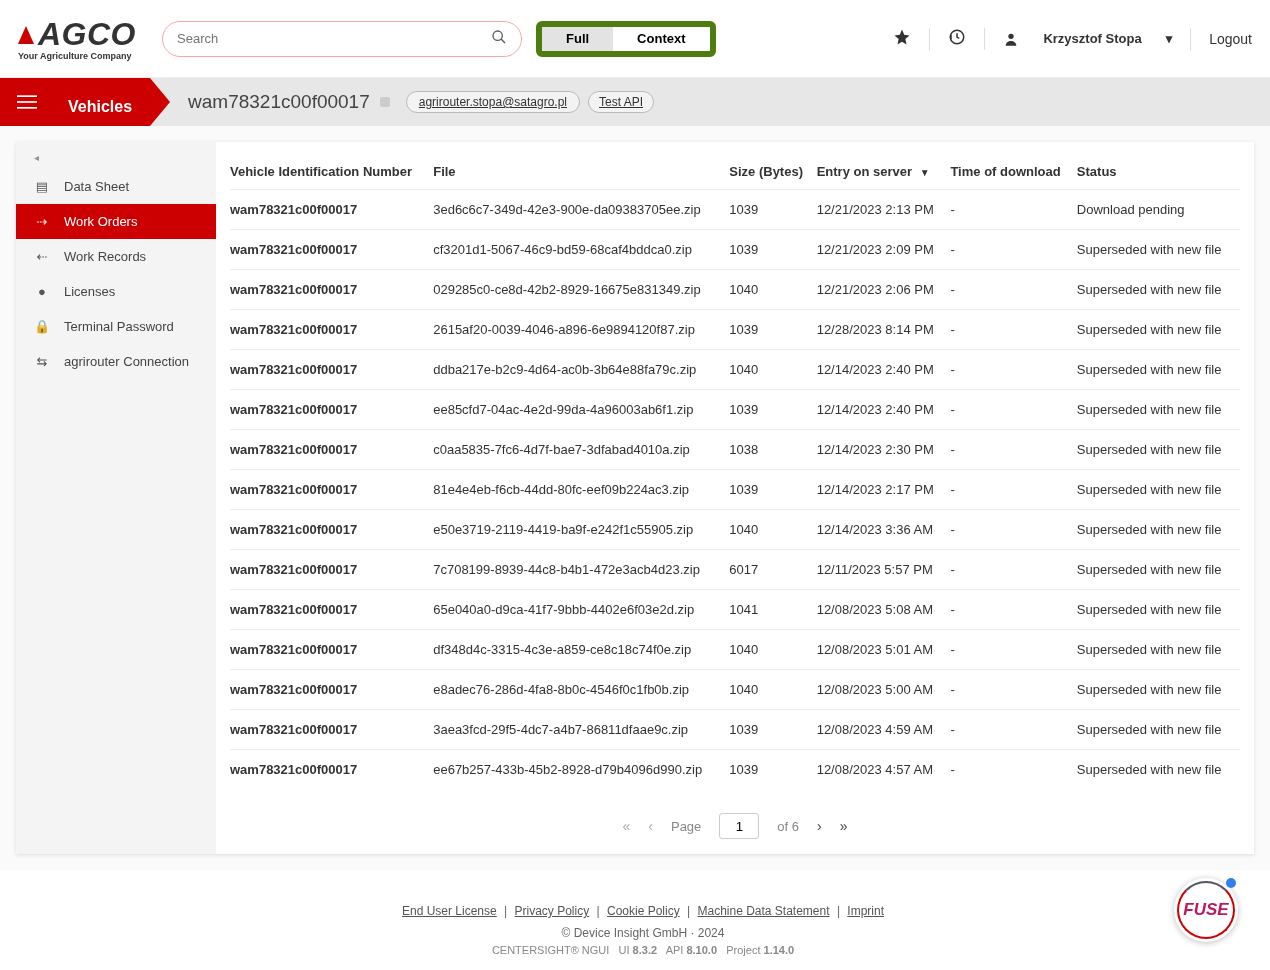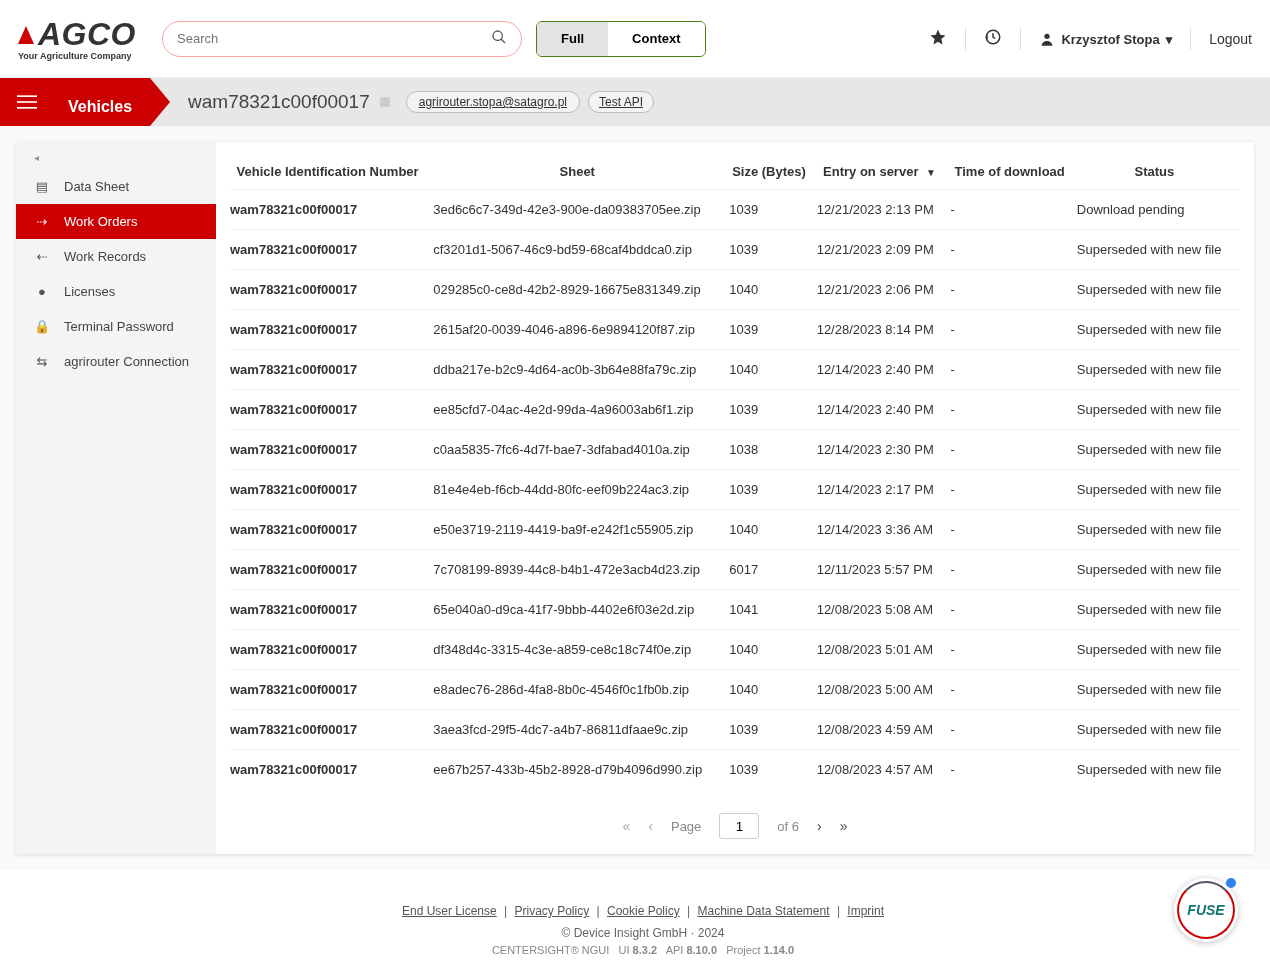--- a/index.html
+++ b/index.html
@@ -40,39 +40,39 @@
     padding: 0 14px;
     width: 360px;
     height: 36px;
   }
   .search-wrap input {
     border: none; outline: none; flex: 1; font-size: 13px; background: transparent;
   }
   .search-wrap .icon { font-size: 16px; opacity: .8; }
   .toggle-group {
     display: flex;
-    border: 1px solid #4d7c0f;
+    border: 6px solid #4d7c0f;
     border-radius: 6px;
     overflow: hidden;
     height: 36px;
   }
   .toggle-btn {
     padding: 0 24px;
     display: flex; align-items: center;
     font-size: 13px;
     background: #fff;
     border: none;
     cursor: pointer;
     font-weight: 600;
   }
   .toggle-btn.active { background: #e3e3e3; }
   .top-spacer { flex: 1; }
   .top-icons { display: flex; align-items: center; gap: 18px; }
   .vr { width: 1px; height: 22px; background: #ddd; }
-  .user { display: flex; align-items: flex-end; gap: 6px; font-weight: 600; cursor: pointer;}
+  .user { display: flex; align-items: center; gap: 24px; font-weight: 600; cursor: pointer;}
   .logout { font-size: 14px; cursor: pointer;}
   
   .context-bar {
     display: flex;
     align-items: center;
     background: #e7e7e7;
     height: 48px;
     width: 100%;
     position: relative;
   }
@@ -160,21 +160,21 @@
     padding: 16px 14px 8px 14px;
     display: flex;
     flex-direction: column;
   }
   table {
     width: 100%;
     border-collapse: collapse;
     font-size: 13px;
   }
   th {
-    text-align: center;
+    text-align: left;
     padding: 6px 8px 10px 0;
     font-weight: 700;
     color: #333;
     white-space: nowrap;
   }
   th .sort-icon { font-size: 10px; margin-left: 4px; }
   td {
     padding: 12px 8px 12px 0;
     border-top: 1px solid #eee;
     white-space: nowrap;
@@ -222,21 +222,21 @@
     display: flex; align-items: center; justify-content: center;
   }
   .fuse-badge::before {
     content: "";
     position: absolute;
     width: 54px; height: 54px;
     border: 2px solid #c00;
     border-radius: 50%;
     border-top-color: #556;
   }
-  .fuse-badge span { font-weight: 900; font-style: italic; color: #0f766e; font-size: 14px;}
+  .fuse-badge span { font-weight: 900; font-style: italic; color: #be185d; font-size: 17px;}
   .fuse-dot { position: absolute; top: 0; right: 2px; width: 10px; height:10px; border-radius:50%; background:#3080f0;}
 </style>
 </head>
 <body>
 
 <div class="topbar">
   <div class="logo">
     <div class="logo-top">
       <span class="logo-tri"></span>
       <span class="logo-text">AGCO</span>
@@ -335,21 +335,21 @@
             <span>agrirouter Connection</span>
           </div>
         </div>
     </div>
 
     <div class="content">
       <table>
         <thead>
           <tr>
             <th>Vehicle Identification Number</th>
-            <th>Sheet</th>
+            <th>File</th>
             <th>Size (Bytes)</th>
             <th>
               <span>Entry on server</span>
               <span class="sort-icon">▼</span>
             </th>
             <th>Time of download</th>
             <th>Status</th>
           </tr>
         </thead>
         <tbody id="table-body">

